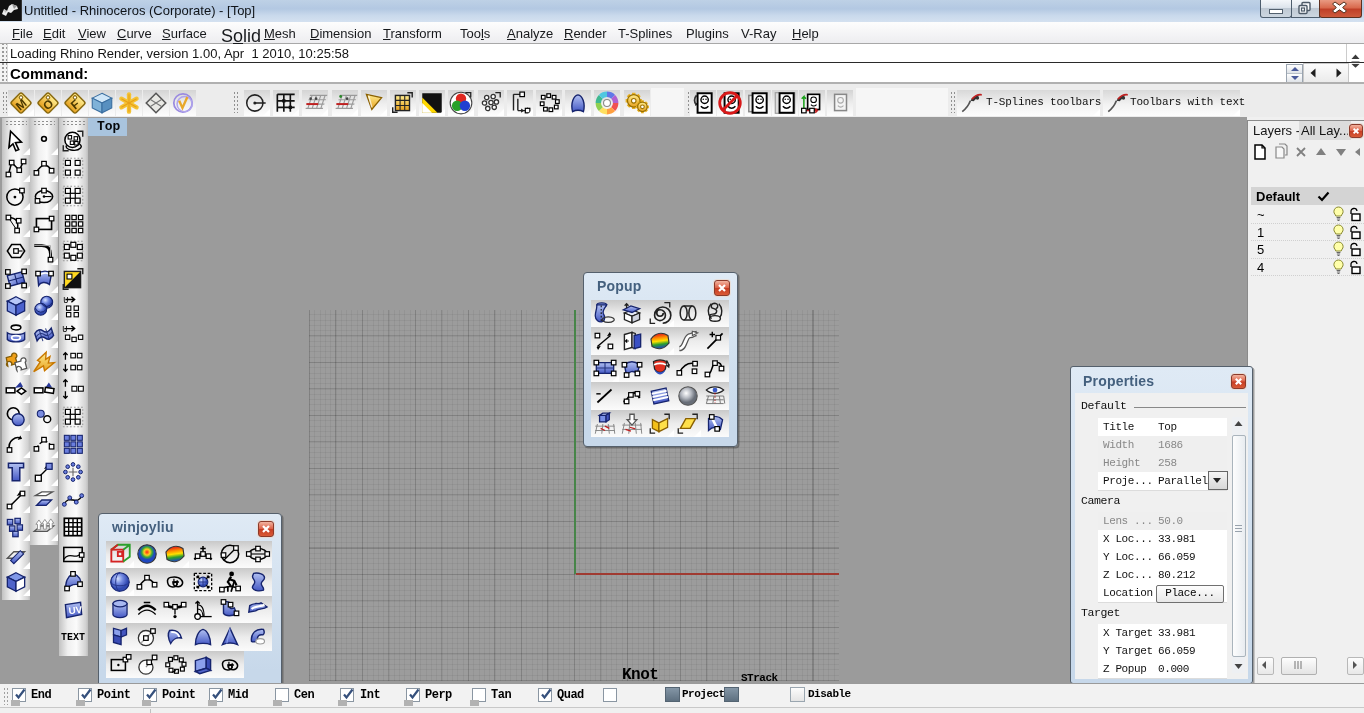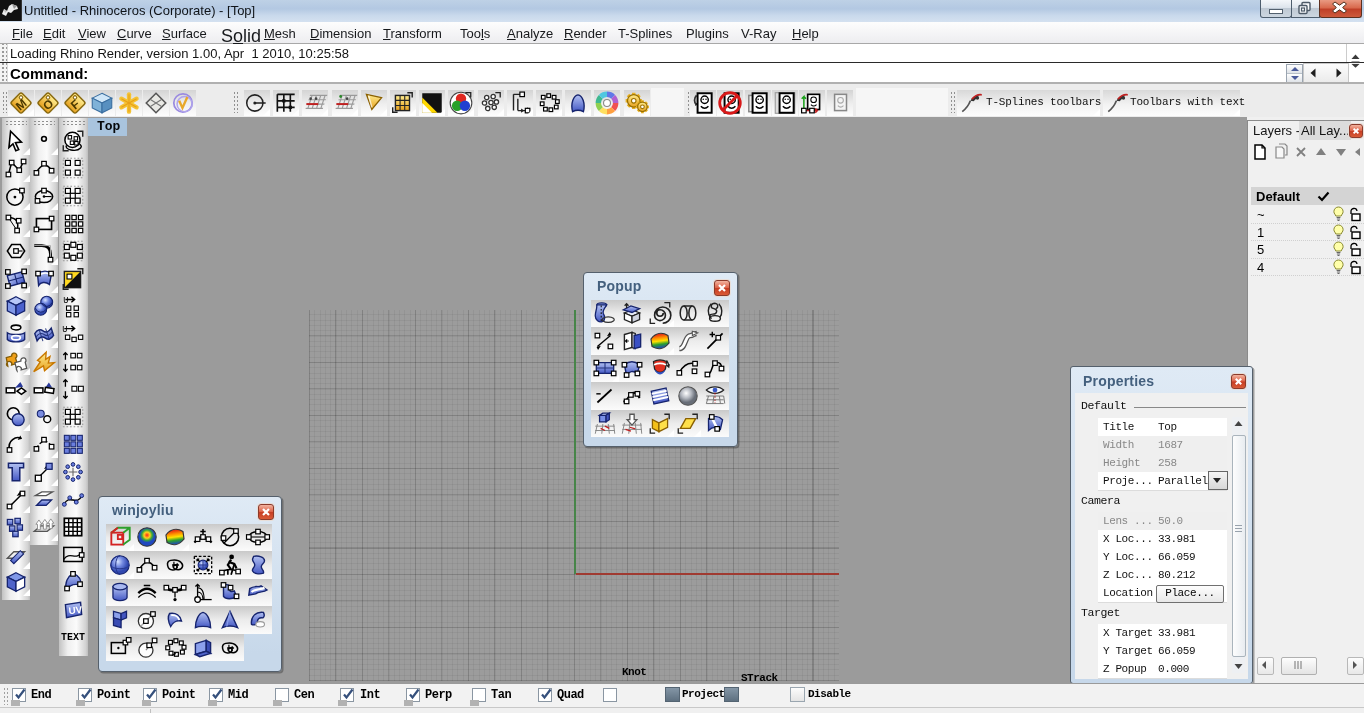--- a/index.html
+++ b/index.html
@@ -1117,21 +1117,21 @@
       </div>
       <div class="icell" style="left:117.4px;top:136.9px">
         <svg width="26" height="26" viewBox="0 0 24 24">
           <path d="M6 7 C11 4 16 5 19 8 L17 17 C13 14 9 15 6 18 Z" fill="url(#gbv)" stroke="#16246e" stroke-width="1.2"></path>
           <path d="M9 6 L14 16" stroke="#fff" stroke-width="2.4"></path>
           <rect x="6.9" y="3.4" width="4.2" height="4.2" fill="#fff" stroke="#000" stroke-width="1.1"></rect>
           <rect x="11.9" y="14.4" width="4.2" height="4.2" fill="#fff" stroke="#000" stroke-width="1.1"></rect>
         </svg>
       </div>
     </div>
-<div class="win" style="left:98px;top:496px;width:182px;height:174px">
+<div class="win" style="left:98px;top:513px;width:182px;height:174px">
 <div class="wtitle">winjoyliu</div>
       <div class="xbtn" style="right:7px;top:7px">
         <svg width="10" height="10" viewBox="0 0 10 10">
           <path d="M2 2 L8 8 M8 2 L2 8" stroke="#fff" stroke-width="2.2"></path>
         </svg>
       </div>
       <div class="icell" style="left:7.0px;top:26.5px">
         <svg width="26" height="26" viewBox="0 0 24 24">
           <g fill="none" stroke-width="1.7">
             <rect x="4" y="8" width="11" height="11" stroke="#d42222"></rect>
@@ -1445,21 +1445,21 @@
       <div class="xbtn" style="right:6px;top:7px;width:13px;height:13px">
         <svg width="9" height="9" viewBox="0 0 10 10" style="display:block;margin:2px auto 0">
           <path d="M2 2 L8 8 M8 2 L2 8" stroke="#fff" stroke-width="2.4"></path>
         </svg>
       </div>
 <div class="abs" style="left:4px;top:26px;width:173px;height:286px;background:#f0f0f0"></div>
 </div>
 <div class="sect" style="left:1081px;top:399px">Default</div>
 <div class="abs" style="left:1134px;top:407px;width:112px;height:1px;background:#888"></div>
 <div class="prow" style="top:417.5px"><div class="plab">Title</div><div class="pval">Top</div></div>
-<div class="prow gray" style="top:435.7px"><div class="plab">Width</div><div class="pval">1687</div></div>
+<div class="prow gray" style="top:435.7px"><div class="plab">Width</div><div class="pval">1686</div></div>
 <div class="prow gray" style="top:453.9px"><div class="plab">Height</div><div class="pval">258</div></div>
 <div class="prow" style="top:472.1px"><div class="plab">Proje...</div><div class="pval">Parallel</div></div>
 <div class="abs" style="left:1208px;top:471px;width:18px;height:17px;background:linear-gradient(#f4f4f4,#d8d8d8);border:1px solid #666"><svg width="16" height="15">
         <path d="M4 6 H12 L8 11 Z" fill="#222"></path>
       </svg></div>
 <div class="sect" style="left:1081px;top:494px">Camera</div>
 <div class="prow gray" style="top:511.5px"><div class="plab">Lens ...</div><div class="pval">50.0</div></div>
 <div class="prow" style="top:529.7px"><div class="plab">X Loc...</div><div class="pval">33.981</div></div>
 <div class="prow" style="top:547.9px"><div class="plab">Y Loc...</div><div class="pval">66.059</div></div>
 <div class="prow" style="top:566.1px"><div class="plab">Z Loc...</div><div class="pval">80.212</div></div>
@@ -1522,21 +1522,21 @@
 <div class="abs mono" style="left:425px;top:688px;font-size:12px;letter-spacing:-0.5px;font-weight:bold;color:#000">Perp</div>
 <div class="cb" style="left:472px;top:688px"></div>
 <div class="abs mono" style="left:491px;top:688px;font-size:12px;letter-spacing:-0.5px;font-weight:bold;color:#000">Tan</div>
 <div class="cb" style="left:538px;top:688px">
       <svg width="14" height="13" viewBox="0 0 14 13" style="position:absolute;left:0px;top:-1px">
         <path d="M3 6.5 L5.5 9.5 L11.5 1.5" fill="none" stroke="#35507c" stroke-width="2.2"></path>
       </svg>
     </div>
 <div class="abs mono" style="left:557px;top:688px;font-size:12px;letter-spacing:-0.5px;font-weight:bold;color:#000">Quad</div>
 <div class="cb" style="left:603px;top:688px"></div>
-<div class="abs mono" style="left:622px;top:666px;font-size:11px;letter-spacing:-0.5px;font-weight:bold;color:#000">Knot</div>
+<div class="abs mono" style="left:622px;top:666px;font-size:16px;letter-spacing:-0.5px;font-weight:bold;color:#000">Knot</div>
 <div class="abs" style="left:665px;top:687px;width:13px;height:13px;background:linear-gradient(#8496a6,#5e7080);border:1px solid #546472"></div>
 <div class="abs mono" style="left:682px;top:688px;font-size:11px;letter-spacing:-0.5px;font-weight:bold;color:#000">Project</div>
 <div class="abs" style="left:724px;top:687px;width:13px;height:13px;background:linear-gradient(#8496a6,#5e7080);border:1px solid #546472"></div>
 <div class="abs mono" style="left:741px;top:672px;font-size:11px;letter-spacing:-0.5px;font-weight:bold;color:#000">STrack</div>
 <div class="abs" style="left:790px;top:687px;width:13px;height:13px;background:linear-gradient(#fcfcfc,#e4e4e4);border:1px solid #9aa6b0"></div>
 <div class="abs mono" style="left:808px;top:688px;font-size:11px;letter-spacing:-0.5px;font-weight:bold;color:#000">Disable</div>
 <div class="abs" style="left:11px;top:700px;width:9px;height:6px;background:#b2b2b2"></div>
 <div class="abs" style="left:76px;top:700px;width:9px;height:6px;background:#b2b2b2"></div>
 <div class="abs" style="left:142px;top:700px;width:9px;height:6px;background:#b2b2b2"></div>
 <div class="abs" style="left:208px;top:700px;width:9px;height:6px;background:#b2b2b2"></div>

